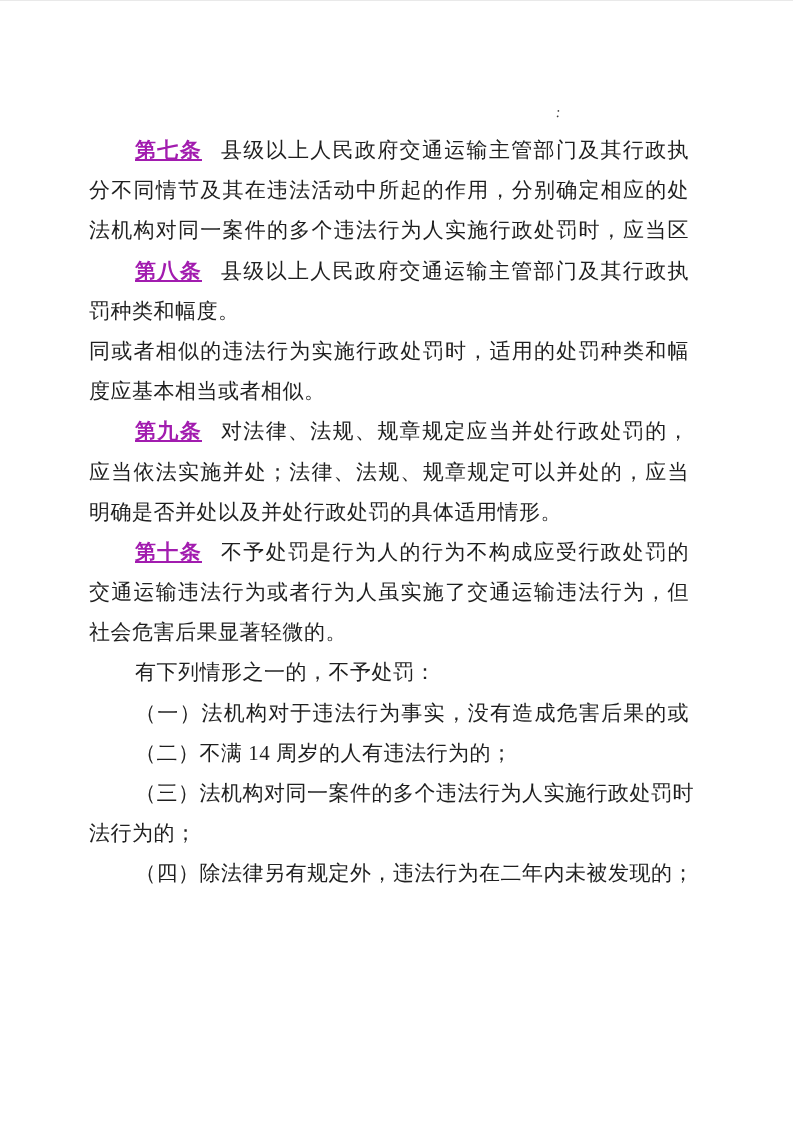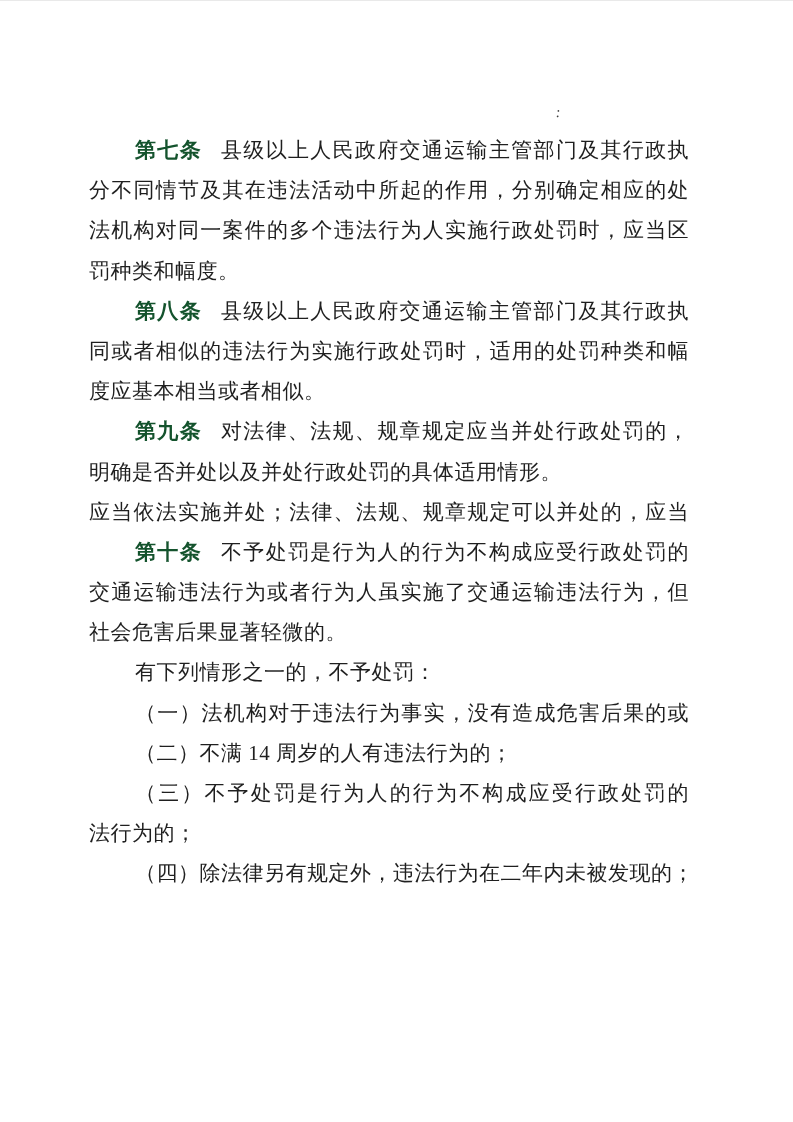--- a/index.html
+++ b/index.html
@@ -47,66 +47,67 @@
     text-justify: inter-character;
   }
   .line.full {
     text-align-last: justify;
   }
   .line.indent {
     text-indent: 46px;
   }
   .article-head {
     font-weight: 700;
-    color: #14532d;
+    color: #a21caf;
     margin-right: 19px;
+    text-decoration: underline;
   }
 </style>
 </head>
 <body>
 
 <div class="scan-edge-top"></div>
 
 <span class="scan-artifact">:</span>
 
 <div class="doc">
 
   <div class="line full indent"><span class="article-head">第七条</span><span>县级以上人民政府交通运输主管部门及其行政执</span></div>
 
   <div class="line full"><span>分不同情节及其在违法活动中所起的作用，分别确定相应的处</span></div>
 
   <div class="line full"><span>法机构对同一案件的多个违法行为人实施行政处罚时，应当区</span></div>
 
+  <div class="line full indent"><span class="article-head">第八条</span><span>县级以上人民政府交通运输主管部门及其行政执</span></div>
+
   <div class="line"><span>罚种类和幅度。</span></div>
-
-  <div class="line full indent"><span class="article-head">第八条</span><span>县级以上人民政府交通运输主管部门及其行政执</span></div>
 
 
   <div class="line full"><span>同或者相似的违法行为实施行政处罚时，适用的处罚种类和幅</span></div>
 
   <div class="line"><span>度应基本相当或者相似。</span></div>
 
   <div class="line full indent"><span class="article-head">第九条</span><span>对法律、法规、规章规定应当并处行政处罚的，</span></div>
 
+  <div class="line full"><span>应当依法实施并处；法律、法规、规章规定可以并处的，应当</span></div>
+
   <div class="line"><span>明确是否并处以及并处行政处罚的具体适用情形。</span></div>
-
-  <div class="line full"><span>应当依法实施并处；法律、法规、规章规定可以并处的，应当</span></div>
 
   <div class="line full indent"><span class="article-head">第十条</span><span>不予处罚是行为人的行为不构成应受行政处罚的</span></div>
 
   <div class="line full"><span>交通运输违法行为或者行为人虽实施了交通运输违法行为，但</span></div>
 
   <div class="line"><span>社会危害后果显著轻微的。</span></div>
 
   <div class="line indent"><span>有下列情形之一的，不予处罚：</span></div>
 
   <div class="line full indent"><span>（一）法机构对于违法行为事实，没有造成危害后果的或</span></div>
 
 
   <div class="line indent"><span>（二）不满 14 周岁的人有违法行为的；</span></div>
 
-  <div class="line full indent"><span>（三）不予处罚是行为人的行为不构成应受行政处罚的</span></div>
+  <div class="line full indent"><span>（三）法机构对同一案件的多个违法行为人实施行政处罚时</span></div>
 
   <div class="line"><span>法行为的；</span></div>
 
   <div class="line indent"><span>（四）除法律另有规定外，违法行为在二年内未被发现的；</span></div>
 
 </div>
 
 </body></html>

